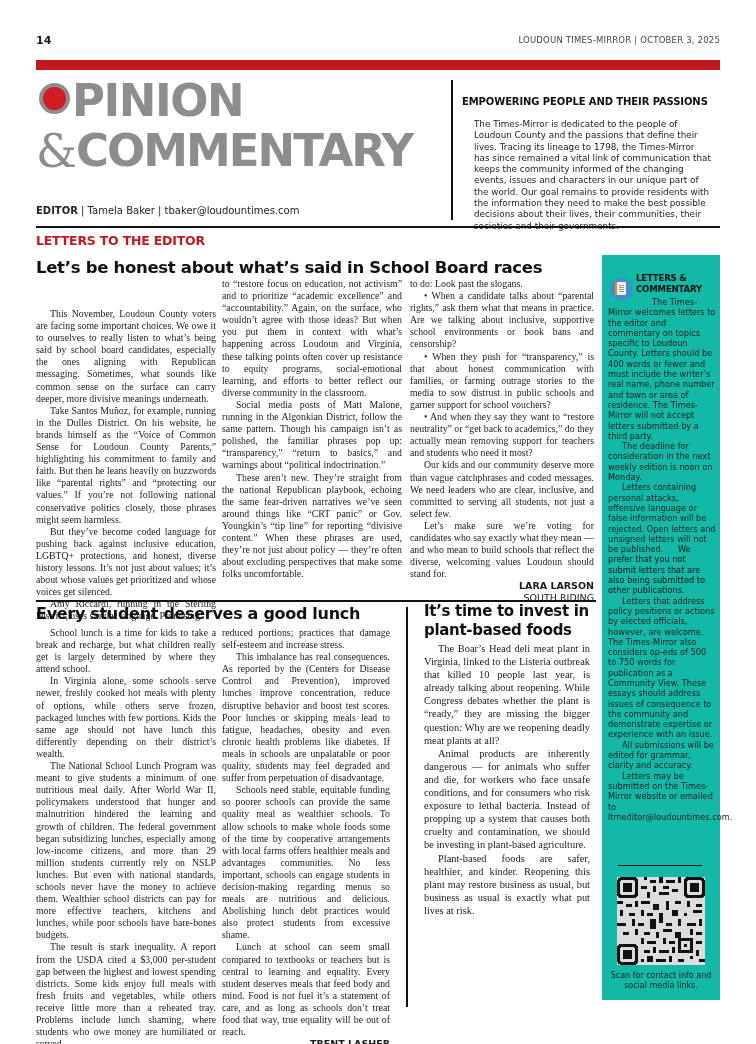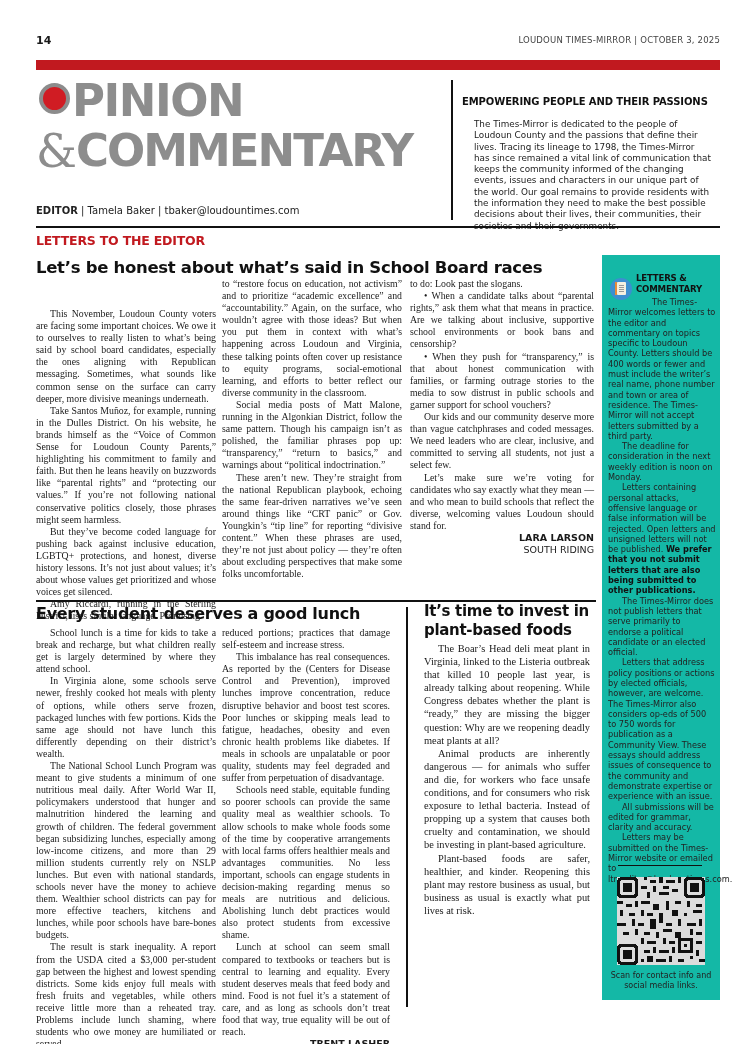--- a/index.html
+++ b/index.html
@@ -52,21 +52,21 @@
   .sidebar { position: absolute; top: 255px; left: 602px; width: 118px; height: 745px; background: #14b8a6; }
   .sb-head { position: absolute; top: 17px; left: 8px; width: 108px; height: 30px; }
   .sb-icon { position: absolute; left: 0; top: 6px; width: 22px; height: 22px; border-radius: 50%; background: #3c8fd0; }
   .sb-icon .doc { position: absolute; left: 7px; top: 4px; width: 9px; height: 13px; background: #f5f0e0; border-radius: 1px; }
   .sb-icon .doc::before { content: ""; position: absolute; left: -2px; top: 0; width: 2px; height: 13px; background: #e58b3a; }
   .sb-icon .doc::after { content: ""; position: absolute; left: 2px; top: 3px; width: 5px; height: 1px; background: #999; box-shadow: 0 2px 0 #999, 0 4px 0 #999, 0 6px 0 #999; }
   .sb-title { position: absolute; left: 26px; top: 1px; font-family: "DejaVu Sans", sans-serif; font-weight: bold; font-size: 8.6px; line-height: 11px; color: #111; letter-spacing: -0.2px; }
   .sb-body { position: absolute; top: 42px; left: 6px; width: 108px; font-family: "DejaVu Sans", sans-serif; font-size: 8.2px; line-height: 10.3px; color: #222; }
   .sb-body p { margin: 0; text-indent: 14px; }
   .sb-body p.first { text-indent: 44px; }
-  .sb-body b { font-weight: bold; color: #111; }
+  .sb-body b { font-weight: normal; color: #111; margin-left: 12px; }
   .sb-rule { position: absolute; top: 610px; left: 16px; width: 84px; height: 1px; background: #111; }
   .qr { position: absolute; top: 622px; left: 15px; width: 88px; height: 88px; }
   .qr-caption { position: absolute; top: 716px; left: 4px; width: 110px; text-align: center; font-family: "DejaVu Sans", sans-serif; font-size: 8px; line-height: 10px; color: #222; }
 </style>
 </head>
 <body>
 
 <div class="folio">14</div>
 <div class="dateline">LOUDOUN TIMES-MIRROR | OCTOBER 3, 2025</div>
 <div class="redbar"></div>
@@ -104,20 +104,21 @@
 </div>
 <div class="col serif l1c2">
   <p class="noindent">to “restore focus on education, not activism” and to prioritize “academic excellence” and “accountability.” Again, on the surface, who wouldn’t agree with those ideas? But when you put them in context with what’s happening across Loudoun and Virginia, these talking points often cover up resistance to equity programs, social-emotional learning, and efforts to better reflect our diverse community in the classroom.</p>
   <p>Social media posts of Matt Malone, running in the Algonkian District, follow the same pattern. Though his campaign isn’t as polished, the familiar phrases pop up: “transparency,” “return to basics,” and warnings about “political indoctrination.”</p>
   <p>These aren’t new. They’re straight from the national Republican playbook, echoing the same fear-driven narratives we’ve seen around things like “CRT panic” or Gov. Youngkin’s “tip line” for reporting “divisive content.” When these phrases are used, they’re not just about policy — they’re often about excluding perspectives that make some folks uncomfortable.</p>
 </div>
 <div class="col serif l1c3">
   <p class="noindent">to do: Look past the slogans.</p>
   <p>• When a candidate talks about “parental rights,” ask them what that means in practice. Are we talking about inclusive, supportive school environments or book bans and censorship?</p>
   <p>• When they push for “transparency,” is that about honest communication with families, or farming outrage stories to the media to sow distrust in public schools and garner support for school vouchers?</p>
+  <p>• And when they say they want to “restore neutrality” or “get back to academics,” do they actually mean removing support for teachers and students who need it most?</p>
   <p>Our kids and our community deserve more than vague catchphrases and coded messages. We need leaders who are clear, inclusive, and committed to serving all students, not just a select few.</p>
   <p>Let’s make sure we’re voting for candidates who say exactly what they mean — and who mean to build schools that reflect the diverse, welcoming values Loudoun should stand for.</p>
   <div class="sig">
     <span class="name">LARA LARSON</span>
     <span class="place">SOUTH RIDING</span>
   </div>
 </div>
 
 <div class="rule-mid"></div>
 <div class="headline2">Every student deserves a good lunch</div>
@@ -153,21 +154,20 @@
       </span>
     <div class="sb-title">
       <div>LETTERS &amp;</div>
       <div>COMMENTARY</div>
     </div>
   </div>
   <div class="sb-body">
     <p class="first">The Times-Mirror welcomes letters to the editor and commentary on topics specific to Loudoun County. Letters should be 400 words or fewer and must include the writer’s real name, phone number and town or area of residence. The Times-Mirror will not accept letters submitted by a third party.</p>
     <p>The deadline for consideration in the next weekly edition is noon on Monday.</p>
     <p><span>Letters containing personal attacks, offensive language or false information will be rejected. Open letters and unsigned letters will not be published. </span><b>We prefer that you not submit letters that are also being submitted to other publications.</b></p>
-    <p>The Times-Mirror does not publish letters that serve primarily to endorse a political candidate or an elected official.</p>
     <p>Letters that address policy positions or actions by elected officials, however, are welcome. The Times-Mirror also considers op-eds of 500 to 750 words for publication as a Community View. These essays should address issues of consequence to the community and demonstrate expertise or experience with an issue.</p>
     <p>All submissions will be edited for grammar, clarity and accuracy.</p>
     <p>Letters may be submitted on the Times-Mirror website or emailed to ltmeditor@loudountimes.com.</p>
   </div>
   <div class="sb-rule"></div>
   <svg class="qr" viewBox="0 0 29 29" shape-rendering="crispEdges">
     <rect x="0" y="0" width="29" height="29" fill="#dcdcdc"></rect>
     <g fill="#111">
       <rect x="0" y="0" width="7" height="7" rx="1.5"></rect>
         <rect x="1" y="1" width="5" height="5" rx="1" fill="#dcdcdc"></rect>

